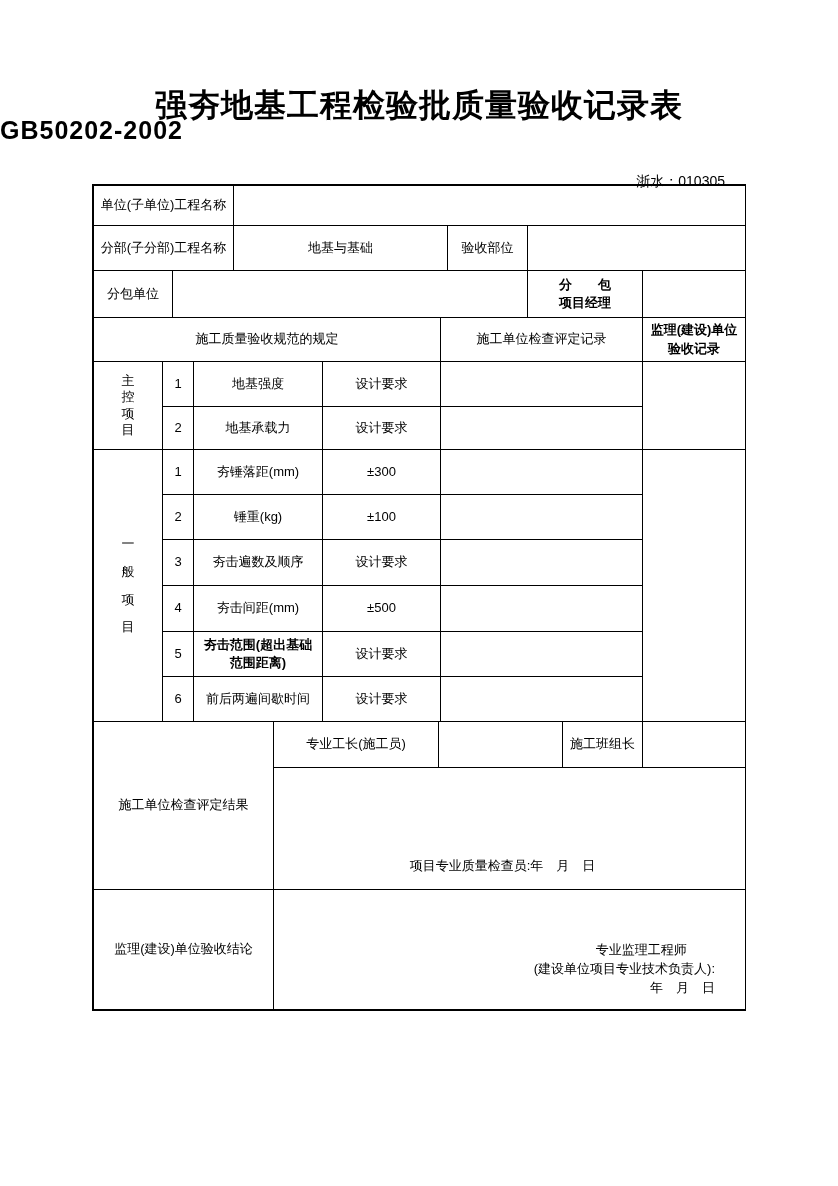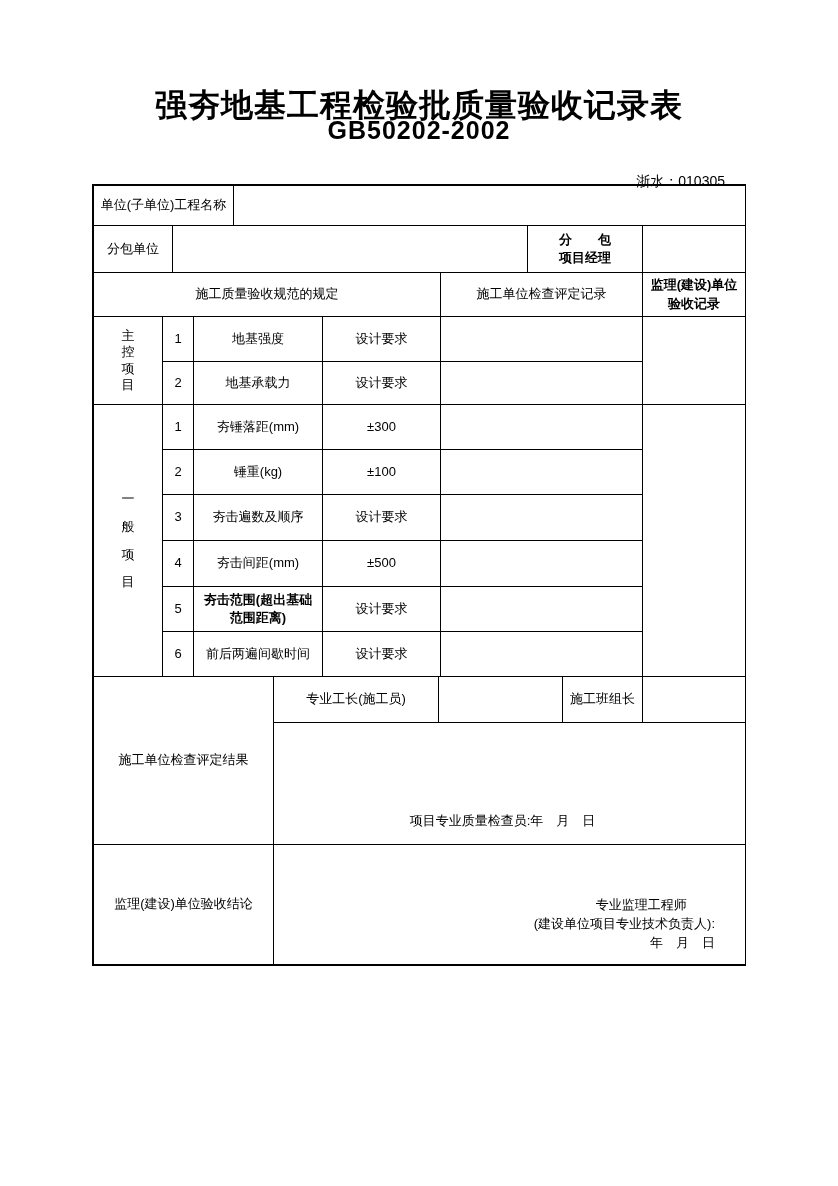--- a/index.html
+++ b/index.html
@@ -13,21 +13,20 @@
     overflow:hidden;
   }
   .title {
     position:absolute; top:84px; left:0; width:100%;
     text-align:center;
     font-size:32px; font-weight:bold;
     letter-spacing:1px;
   }
   .subtitle {
     position:absolute; top:116px; left:0; width:100%;
-    text-align:center;
     font-size:25px; font-weight:bold;
     letter-spacing:1px;
   }
   .stamp {
     position:absolute; top:153px; right:113px;
     font-size:14px;
     margin-top:20px;
   }
   .sheet {
     position:absolute; top:185px; left:93px; width:652px;
@@ -80,20 +79,26 @@
         <col style="width:5px">
           <col style="width:11px">
           <col style="width:104px">
           <col style="width:103px">
       </colgroup>
       <tbody>
           <tr style="height:40px">
         <td colspan="2">单位(子单位)工程名称</td>
         <td colspan="6"></td>
       </tr>
+      <tr style="height:45px">
+        <td colspan="2">分部(子分部)工程名称</td>
+        <td>地基与基础</td>
+        <td colspan="2">验收部位</td>
+        <td colspan="3"></td>
+      </tr>
       <tr style="height:47px">
         <td>分包单位</td>
         <td colspan="4"></td>
         <td colspan="2" class="pre">分　　包
 项目经理</td>
         <td></td>
       </tr>
     </tbody>
       </table>
 

